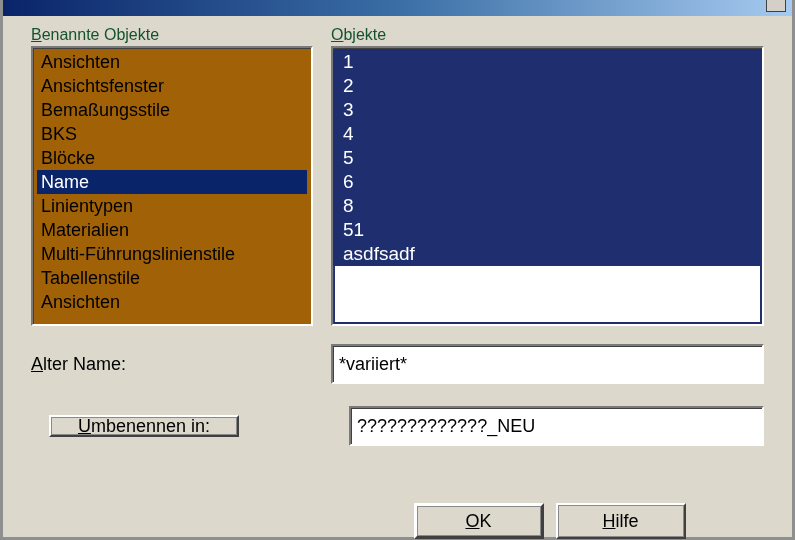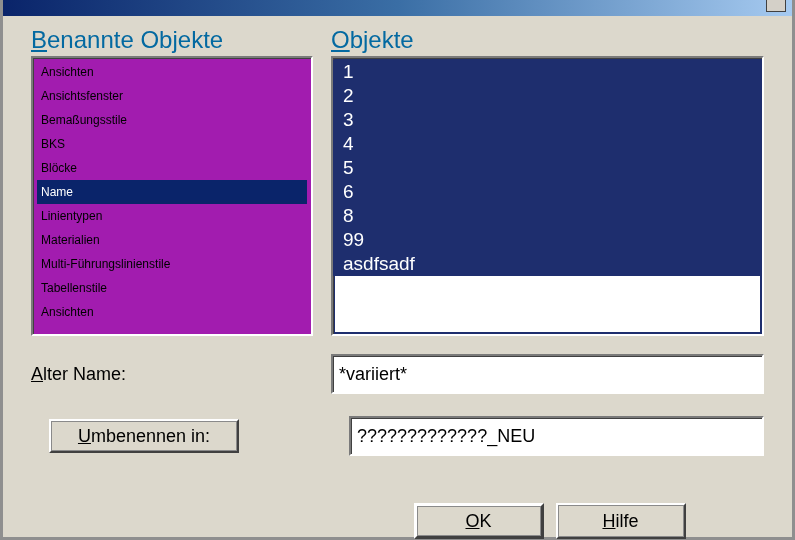--- a/index.html
+++ b/index.html
@@ -33,33 +33,33 @@
   .client {
     position: absolute;
     left: 0; right: 0; top: 16px; bottom: 0;
     background: #dcd8cc;
     padding: 10px 28px 0 28px;
   }
   .row { display: flex; }
   .col-left { width: 282px; margin-right: 18px; }
   .col-right { flex: 1; }
   .label {
-    font-size: 24px;
-    color: #0369a1;
+    font-size: 16px;
+    color: #14532d;
     margin-bottom: 2px;
   }
   .underline { text-decoration: underline; }
   .listbox {
-    background: #a21caf;
+    background: #a16207;
     border: 2px solid;
     border-color: #7a7a7a #fff #fff #7a7a7a;
     box-shadow: inset 1px 1px 0 #404040;
     height: 280px;
     overflow: hidden;
-    font-size: 12px;
+    font-size: 18px;
     line-height: 24px;
     padding: 2px 4px;
   }
   .listbox .item { padding: 0 4px; cursor: default; white-space: nowrap; }
   .listbox .item.sel { background: #0a246a; color: #fff; }
   .objlist {
     background: #1e2e6e;
     border: 2px solid;
     border-color: #7a7a7a #fff #fff #7a7a7a;
     box-shadow: inset 1px 1px 0 #404040;
@@ -115,21 +115,21 @@
     font-family: inherit;
     font-size: 18px;
     text-align: center;
     cursor: default;
     display: inline-flex;
     align-items: center;
     justify-content: center;
     padding: 0;
   }
   .rename-btn {
-    width: 190px; height: 34px;
+    width: 190px; height: 22px;
     margin-left: 18px;
   }
   .buttons-row {
     position: absolute;
     left: 0; right: 0; bottom: -2px;
     display: flex;
     justify-content: center;
     gap: 12px;
     padding: 14px 16px 0 320px;
   }
@@ -170,21 +170,21 @@
         </div>
         <div class="objlist">
           <div class="objlist-inner" id="obj-list">
               <div class="oitem">1</div>
               <div class="oitem">2</div>
               <div class="oitem">3</div>
               <div class="oitem">4</div>
               <div class="oitem">5</div>
               <div class="oitem">6</div>
               <div class="oitem">8</div>
-              <div class="oitem">99</div>
+              <div class="oitem">51</div>
               <div class="oitem">asdfsadf</div>
             </div>
           <div class="whitepad"></div>
         </div>
       </div>
     </div>
 
     <div class="label-row">
       <div class="lbl">
         <span class="underline">A</span><span>lter Name:</span>

